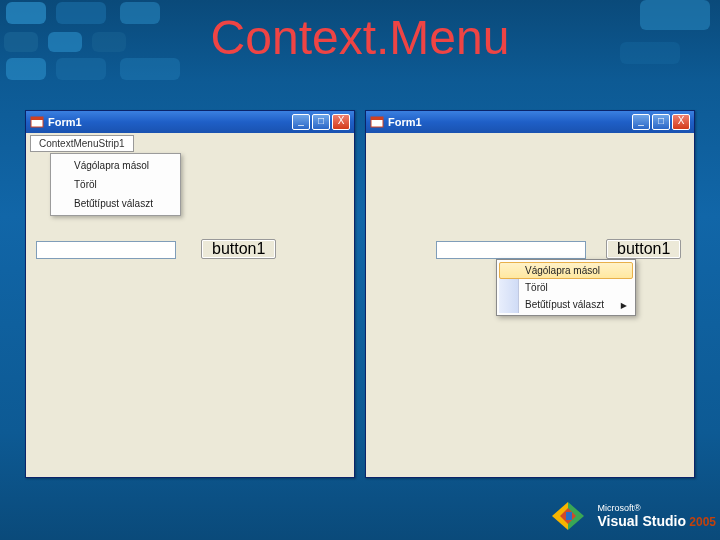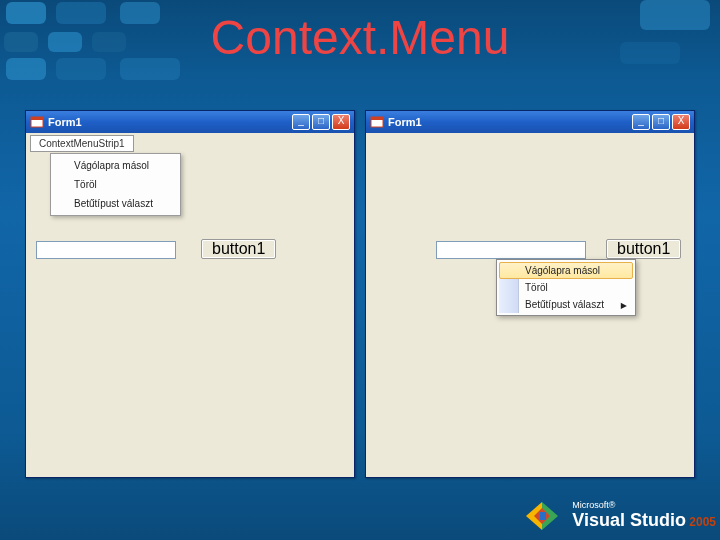--- a/index.html
+++ b/index.html
@@ -180,21 +180,21 @@
     position: absolute;
     bottom: 6px; right: 4px;
     display: flex;
     align-items: center;
     gap: 8px;
   }
   .footer .logo { width: 44px; height: 36px; }
   .footer .text { color: #fff; font-size: 12px; }
   .footer .text .brand { font-family: Tahoma, sans-serif; }
   .footer .text .ms { font-size: 9px; display:block; line-height:1; }
-  .footer .text .vs { font-size: 18px; font-weight: bold; }
+  .footer .text .vs { font-size: 14px; font-weight: bold; }
   .footer .text .yr { font-size: 12px; color:#c2410c; font-weight:bold; }
 </style>
 </head>
 <body>
 
 <div class="bg-squares">
   <div class="sq sq1"></div>
     <div class="sq sq2"></div>
     <div class="sq sq3"></div>
   <div class="sq sq4"></div>

